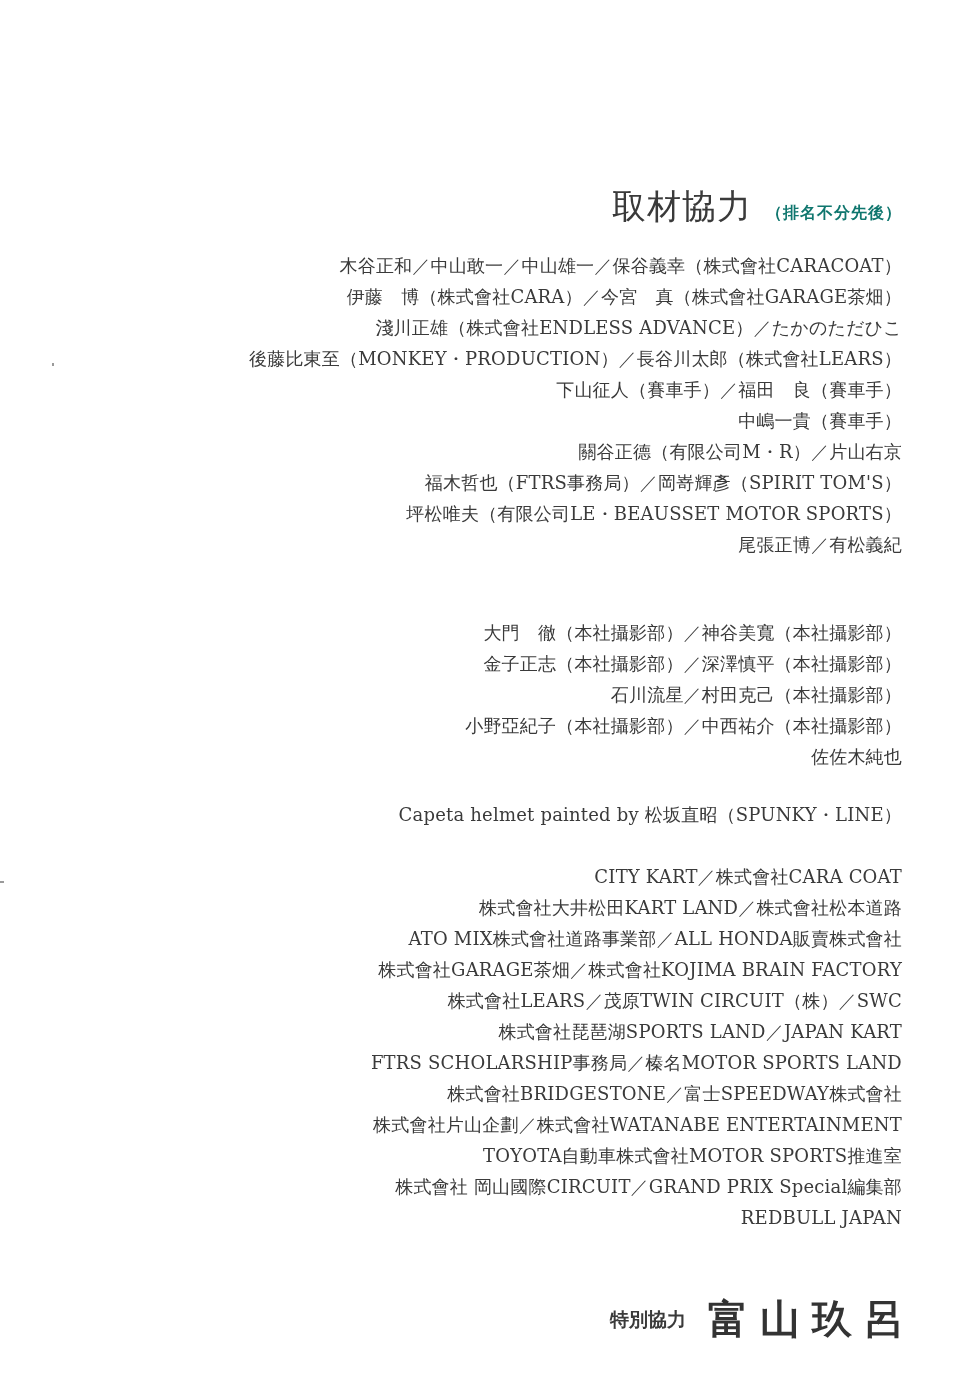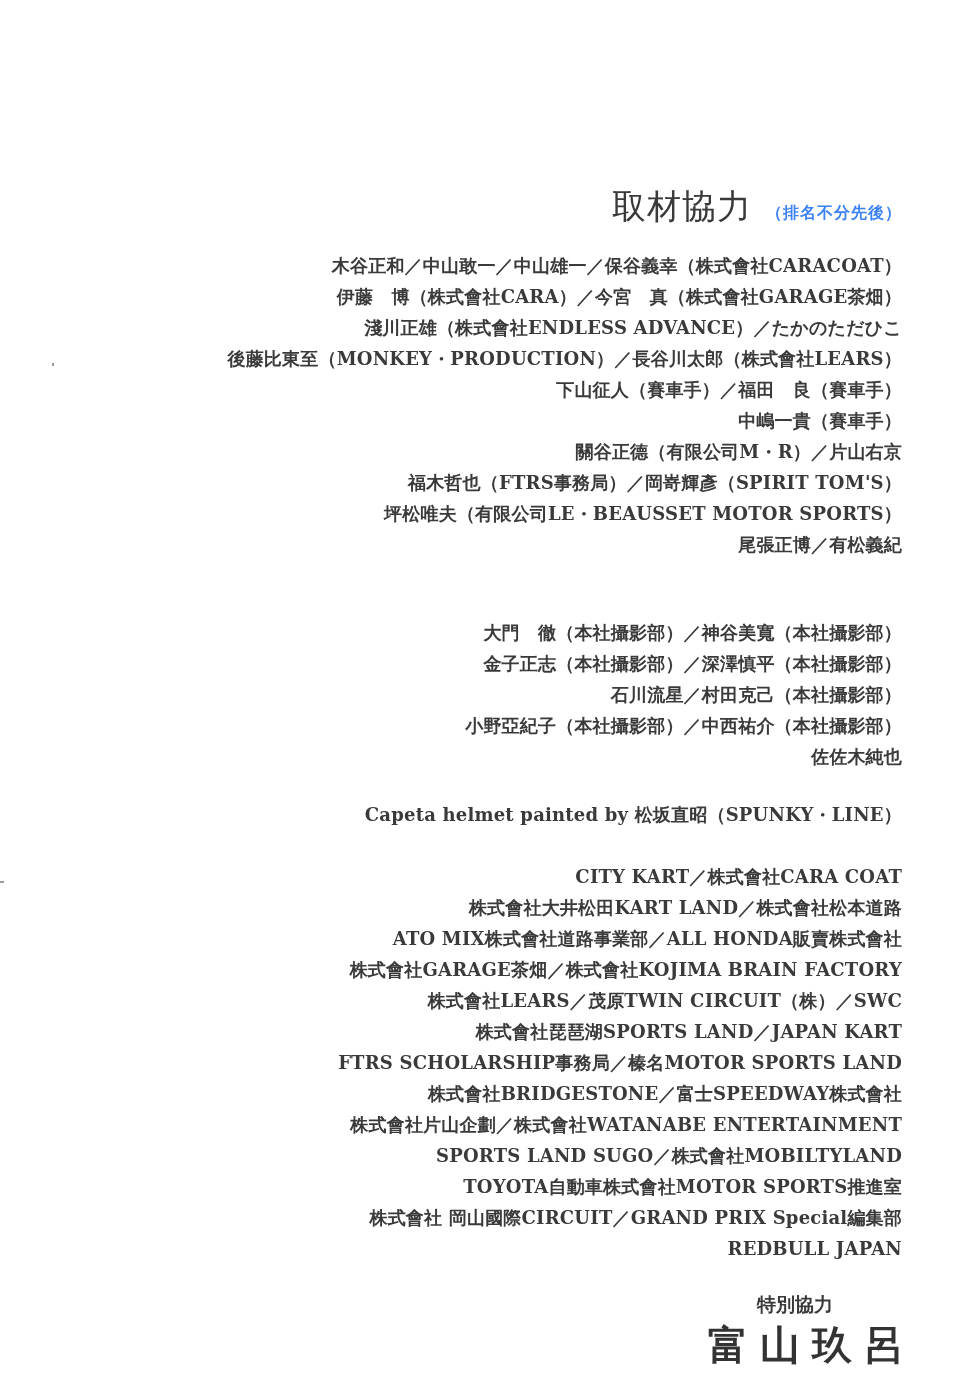--- a/index.html
+++ b/index.html
@@ -33,49 +33,48 @@
     font-size: 34px;
     font-weight: normal;
     letter-spacing: 1px;
     color: #3a3a3a;
   }
   .heading-sub {
     font-size: 16px;
     font-weight: bold;
     margin-left: 14px;
     letter-spacing: 1px;
-    color: #3b82f6;
+    color: #0f766e;
   }
   .credit-block {
     position: absolute;
     right: 78px;
     text-align: right;
   }
   .credit-line {
     display: block;
     font-size: 18px;
-    font-weight: bold;
+    font-weight: normal;
     line-height: 31px;
     white-space: nowrap;
     color: #3a3a3a;
     letter-spacing: 0.2px;
     margin-left: 39px;
   }
   #block-people { top: 250px; }
   #block-photo { top: 617px; }
   #block-helmet { top: 799px; text-align: right; }
   #block-companies { top: 861px; }
   .special {
     position: absolute;
     right: 76px;
     top: 1292px;
     display: flex;
     align-items: center;
     white-space: nowrap;
-    flex-direction: column;
   }
   .special-label {
     font-size: 19px;
     font-weight: bold;
     margin-right: 22px;
     color: #3a3a3a;
   }
   .special-name {
     font-size: 40px;
     font-weight: bold;
@@ -131,21 +130,20 @@
   <div class="credit-block" id="block-companies">
     <span class="credit-line">CITY KART／株式會社CARA COAT</span>
     <span class="credit-line">株式會社大井松田KART LAND／株式會社松本道路</span>
     <span class="credit-line">ATO MIX株式會社道路事業部／ALL HONDA販賣株式會社</span>
     <span class="credit-line">株式會社GARAGE茶畑／株式會社KOJIMA BRAIN FACTORY</span>
     <span class="credit-line">株式會社LEARS／茂原TWIN CIRCUIT（株）／SWC</span>
     <span class="credit-line">株式會社琵琶湖SPORTS LAND／JAPAN KART</span>
     <span class="credit-line">FTRS SCHOLARSHIP事務局／榛名MOTOR SPORTS LAND</span>
     <span class="credit-line">株式會社BRIDGESTONE／富士SPEEDWAY株式會社</span>
     <span class="credit-line">株式會社片山企劃／株式會社WATANABE ENTERTAINMENT</span>
-    <span class="credit-line">SPORTS LAND SUGO／株式會社MOBILTYLAND</span>
     <span class="credit-line">TOYOTA自動車株式會社MOTOR SPORTS推進室</span>
     <span class="credit-line">株式會社 岡山國際CIRCUIT／GRAND PRIX Special編集部</span>
     <span class="credit-line">REDBULL JAPAN</span>
   </div>
 
   <div class="special">
     <span class="special-label">特別協力</span>
     <span class="special-name">富山玖呂</span>
   </div>
 

